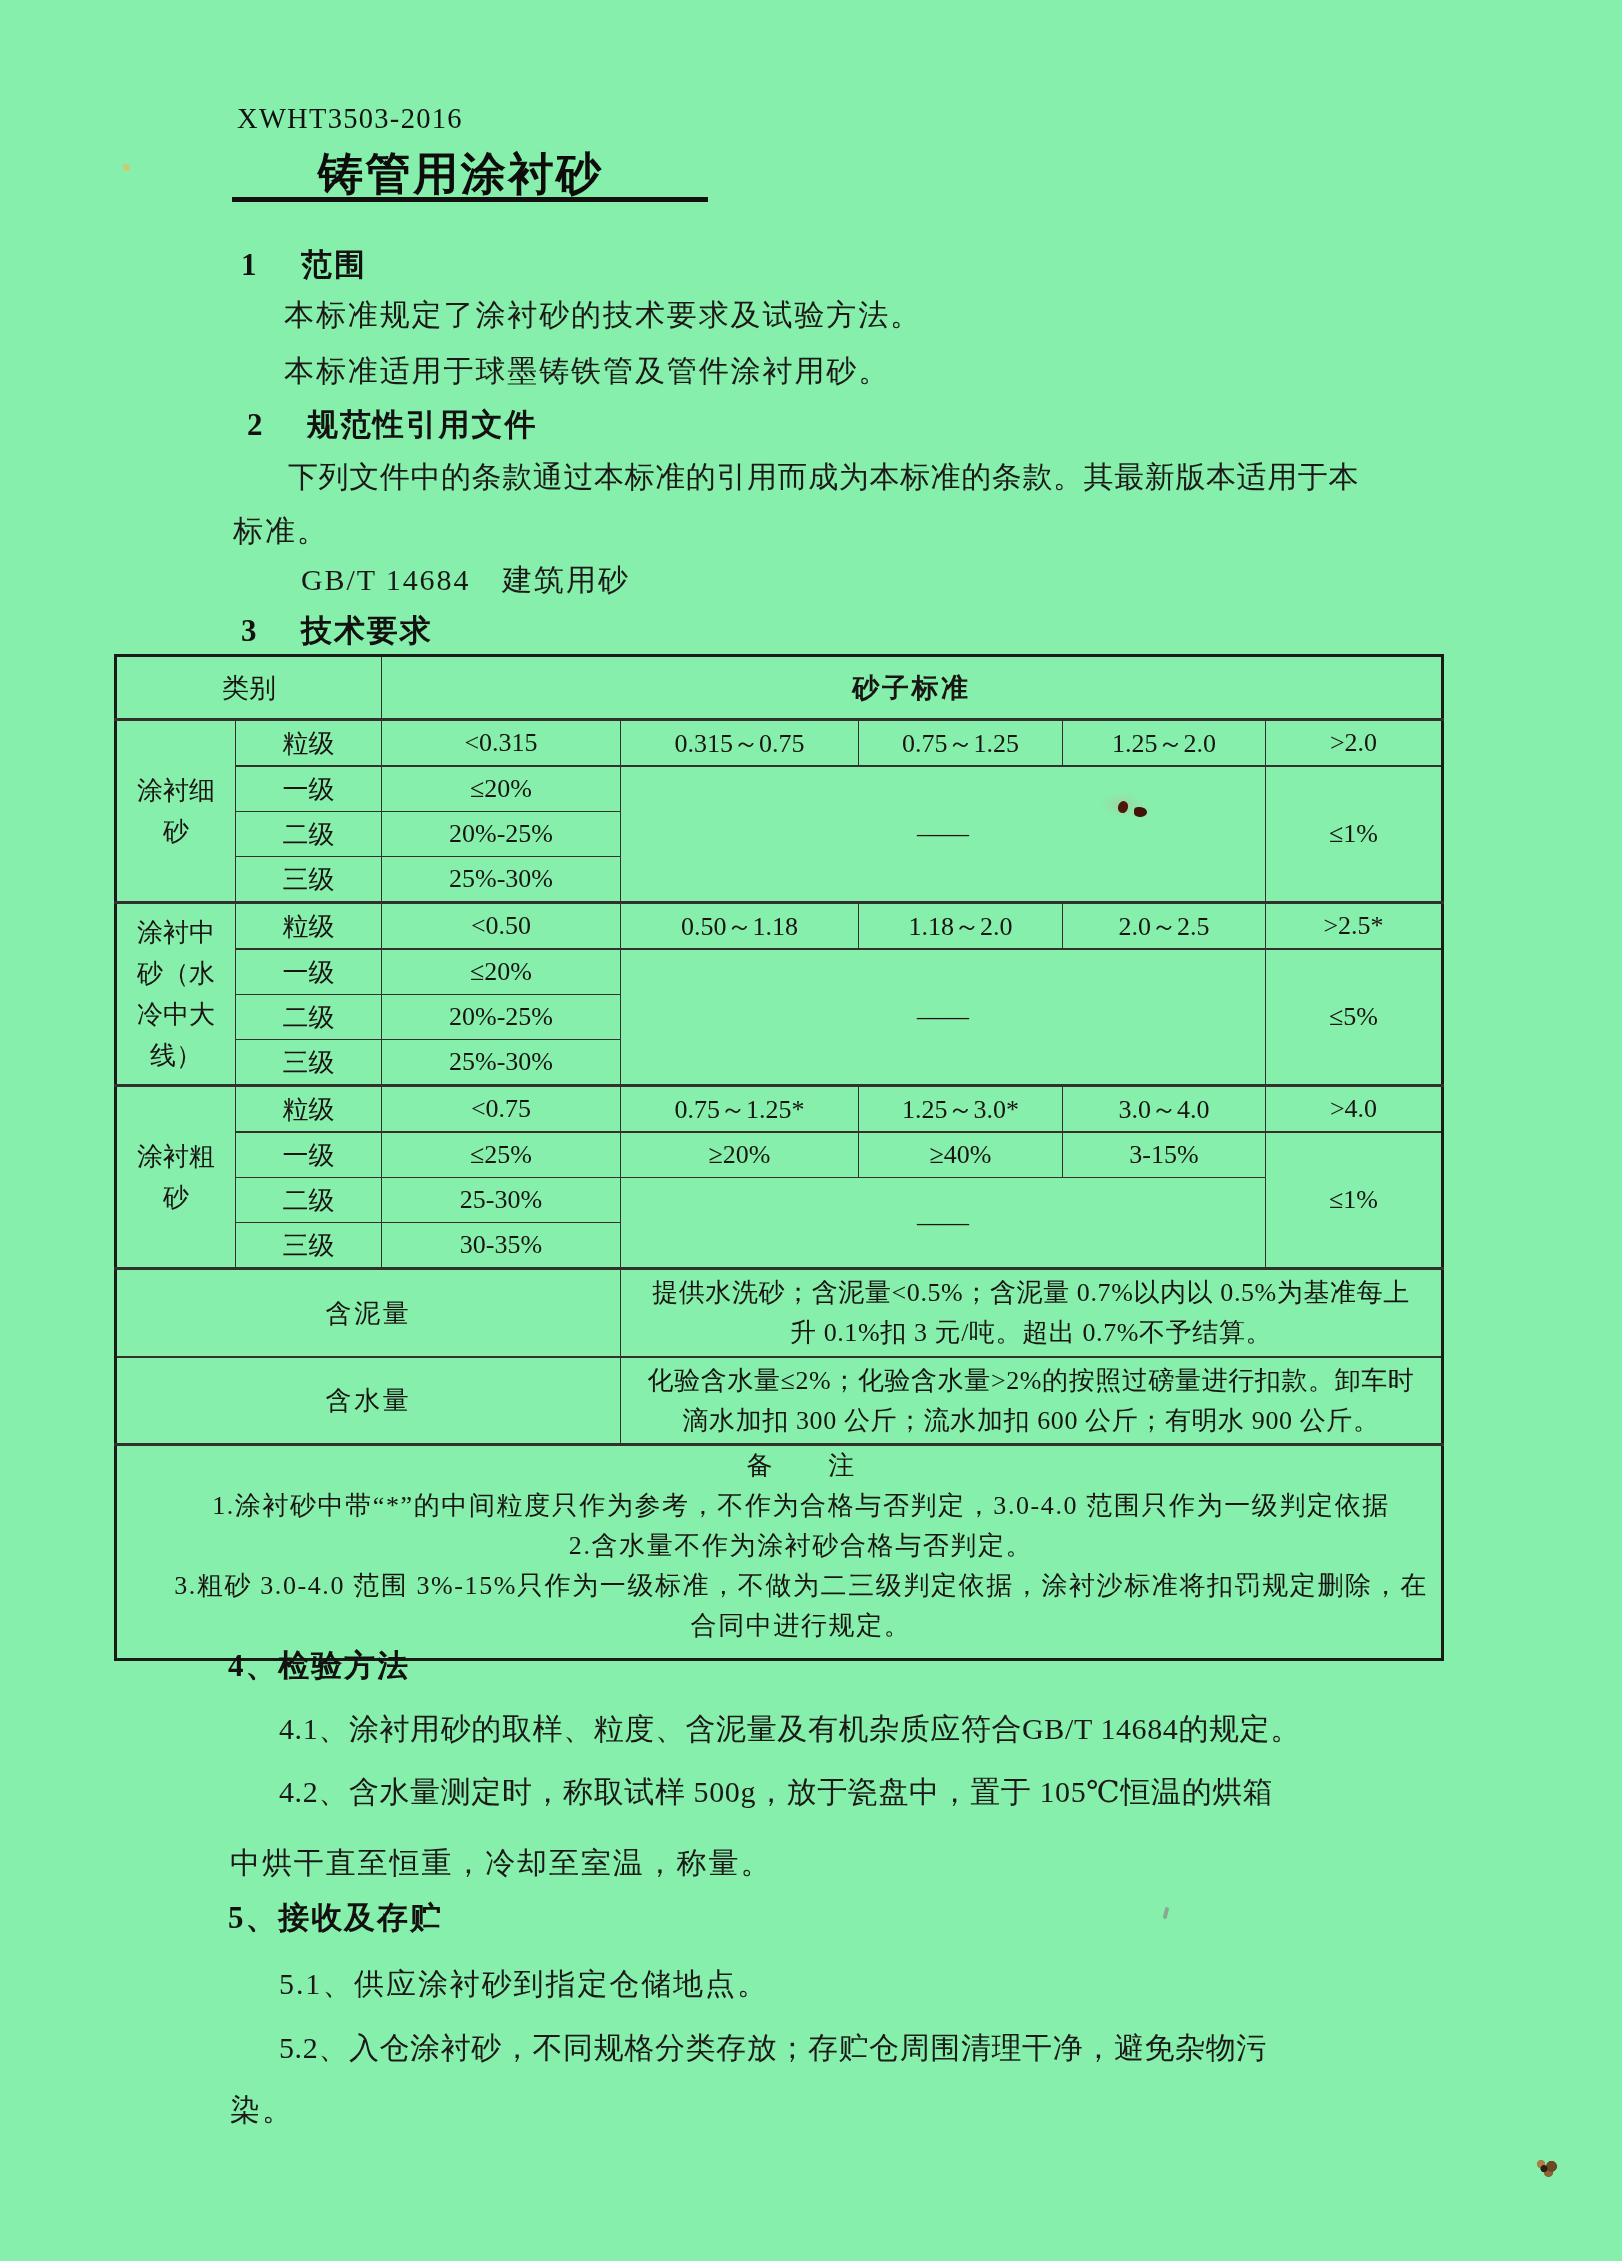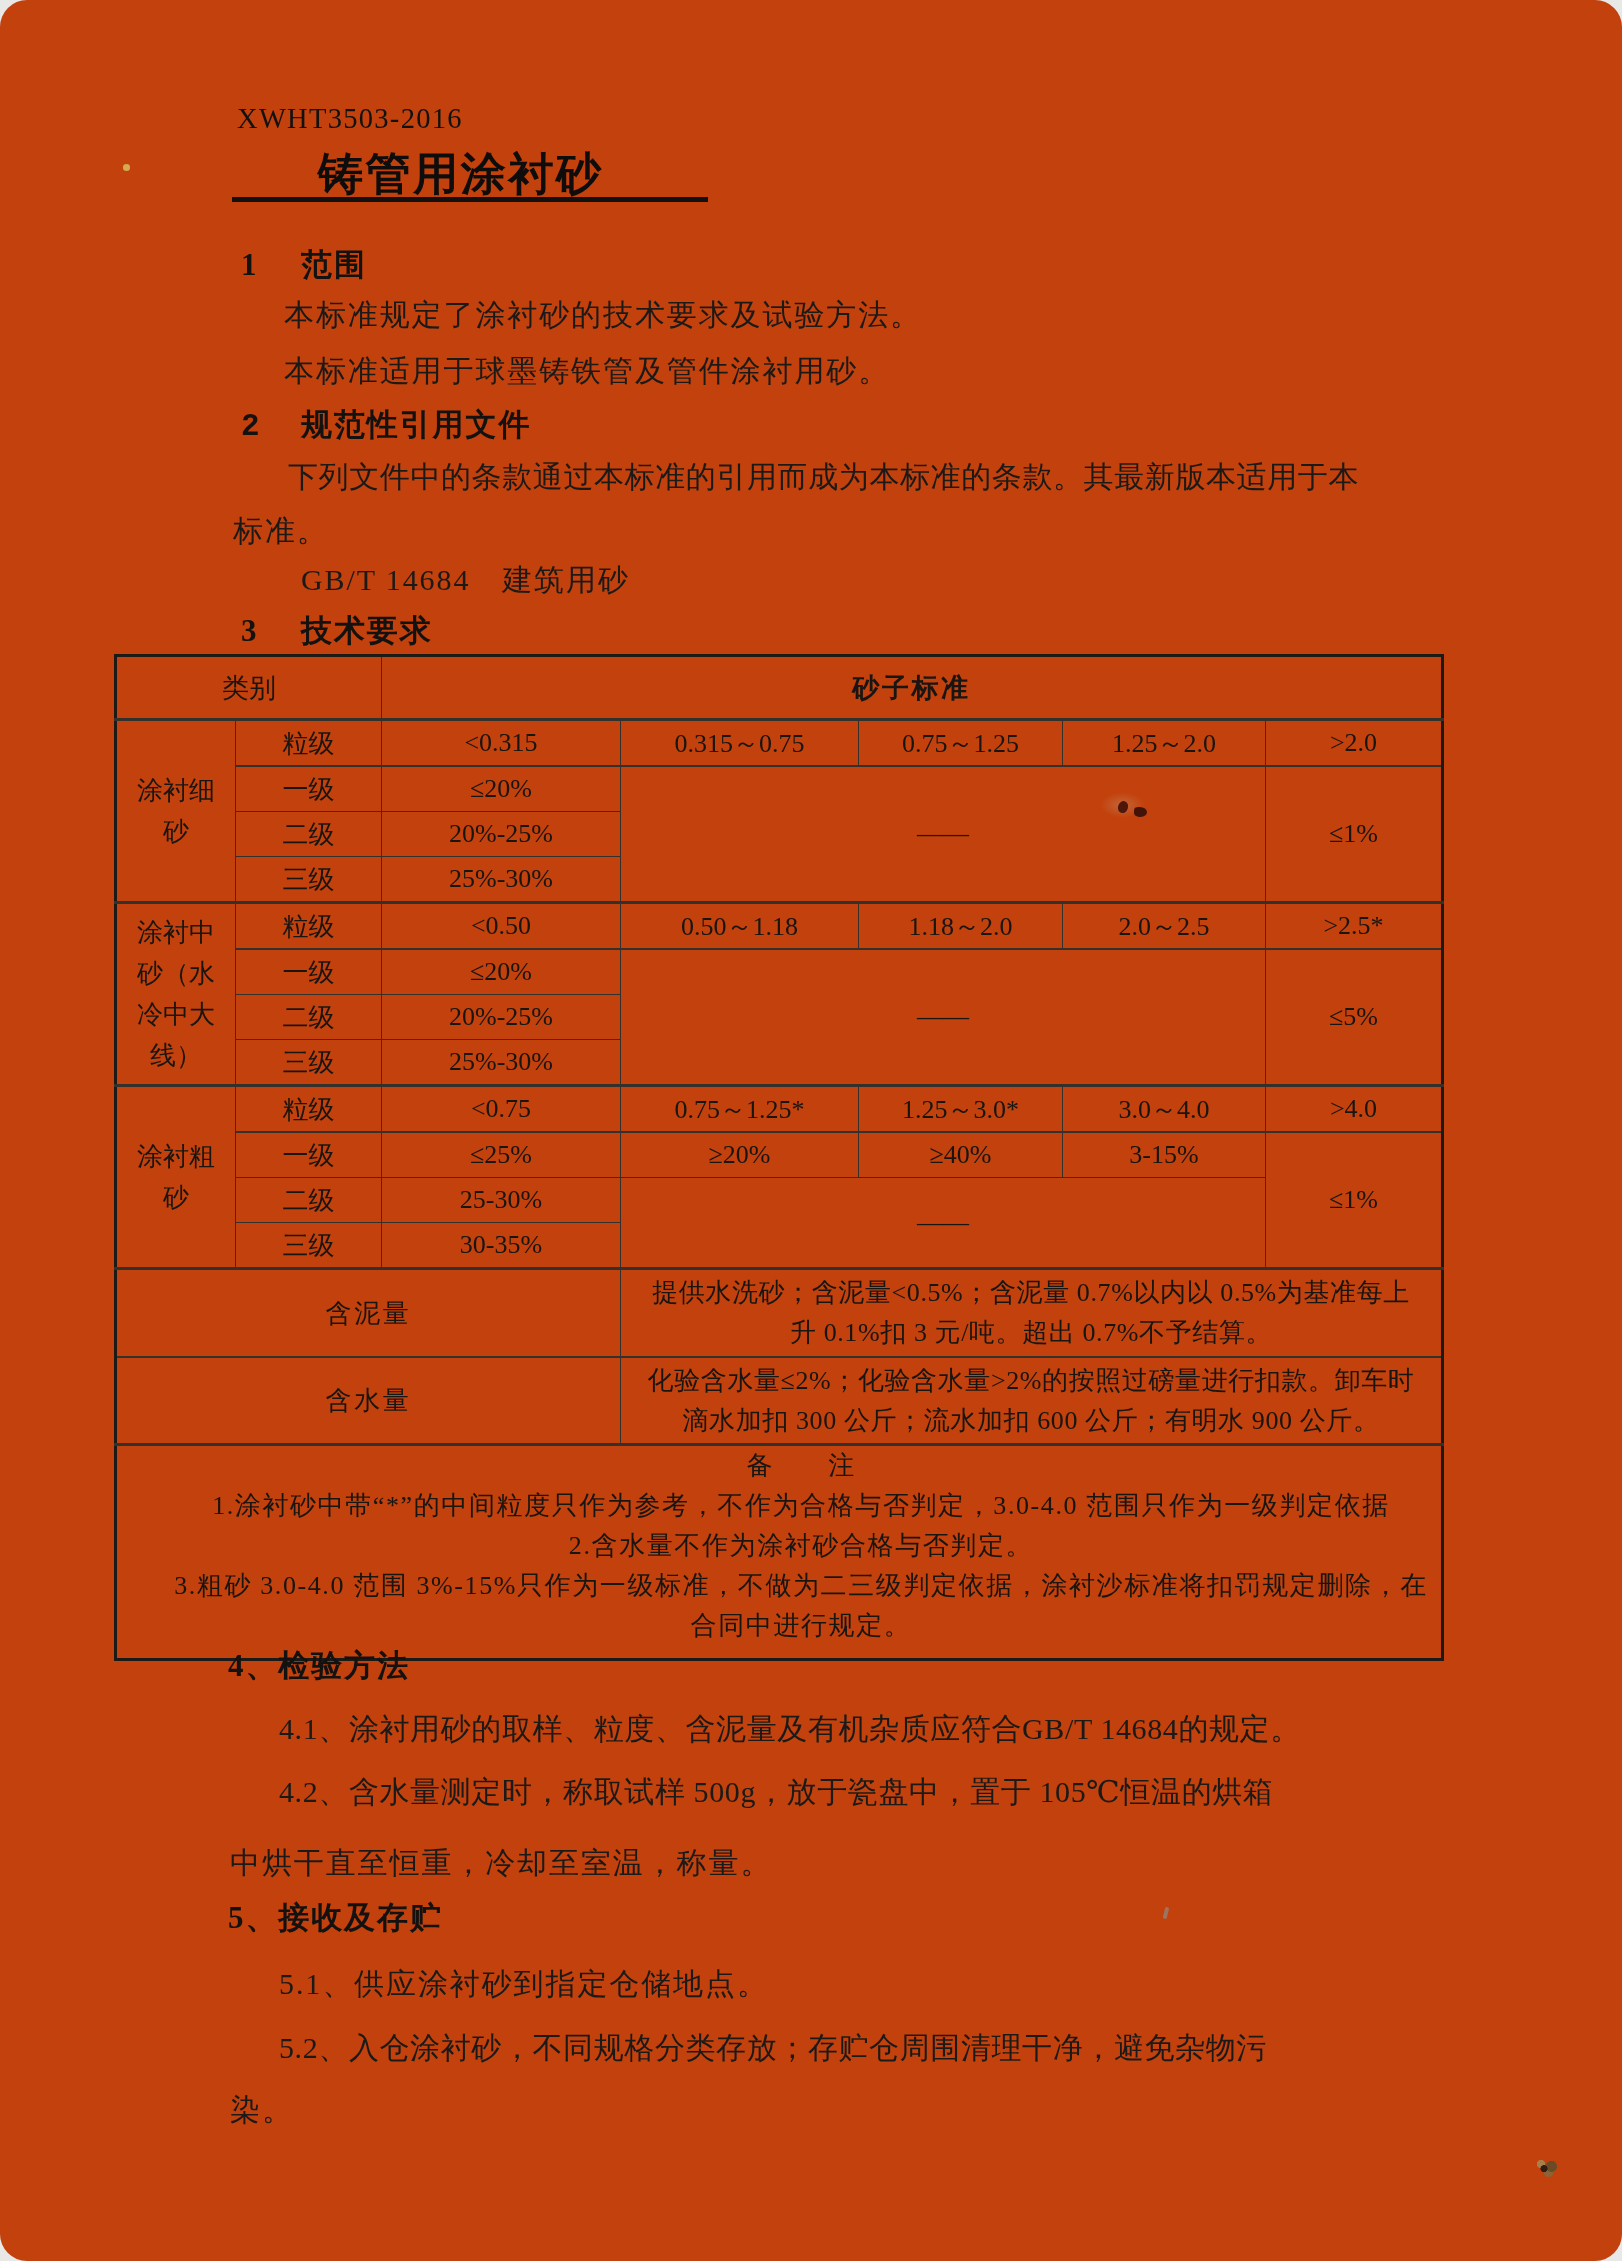--- a/index.html
+++ b/index.html
@@ -1,23 +1,22 @@
 <!DOCTYPE html>
 <html style="font-size:10.3px"><head>
 <meta charset="utf-8">
 <style>
   html,body{margin:0;padding:0;background:#e8e8e6;}
   .page{
     position:relative;
     width:1622px;height:2261px;
-    background:#c2410c;
+    background:#86efac;
     font-family:"Liberation Serif","DejaVu Serif",serif;
     color:#1a1816;
     overflow:hidden;
-    border-radius:27px;
   }
   .abs{position:absolute;white-space:nowrap;}
   
   .doc-num{left:237px;top:103px;font-size:28.5px;letter-spacing:1.3px;color:#121212;}
   .doc-title{left:318px;top:144px;font-size:45px;font-weight:bold;letter-spacing:2.6px;color:#0e0d0c;}
   .title-underline{left:232px;top:197px;width:476px;height:4.5px;background:#121110;}
   
   .heading{font-size:31px;font-weight:bold;letter-spacing:1.9px;color:#131210;}
   .hnum{display:inline-block;width:60px;}
   
@@ -75,21 +74,21 @@
   <div class="abs doc-num">XWHT3503-2016</div>
   <div class="abs doc-title">铸管用涂衬砂</div>
   <div class="abs title-underline"></div>
 
   <div class="abs heading" style="left:241px;top:244px;">
     <span class="hnum">1</span><span>范围</span>
   </div>
   <div class="abs body-line" style="left:284px;top:351px;">本标准适用于球墨铸铁管及管件涂衬用砂。</div>
   <div class="abs body-line" style="left:284px;top:295px;">本标准规定了涂衬砂的技术要求及试验方法。</div>
 
-  <div class="abs heading" style="left:241px;top:404px;font-family:Liberation Mono, monospace;">
+  <div class="abs heading" style="left:247px;top:404px;">
     <span class="hnum">2</span><span>规范性引用文件</span>
   </div>
   <div class="abs body-line tight" style="left:288px;top:457px;">下列文件中的条款通过本标准的引用而成为本标准的条款。其最新版本适用于本</div>
   <div class="abs body-line" style="left:233px;top:511px;">标准。</div>
   <div class="abs body-line" style="left:301px;top:560px;">GB/T 14684　建筑用砂</div>
 
   <div class="abs heading" style="left:241px;top:610px;">
     <span class="hnum">3</span><span>技术要求</span>
   </div>
 

